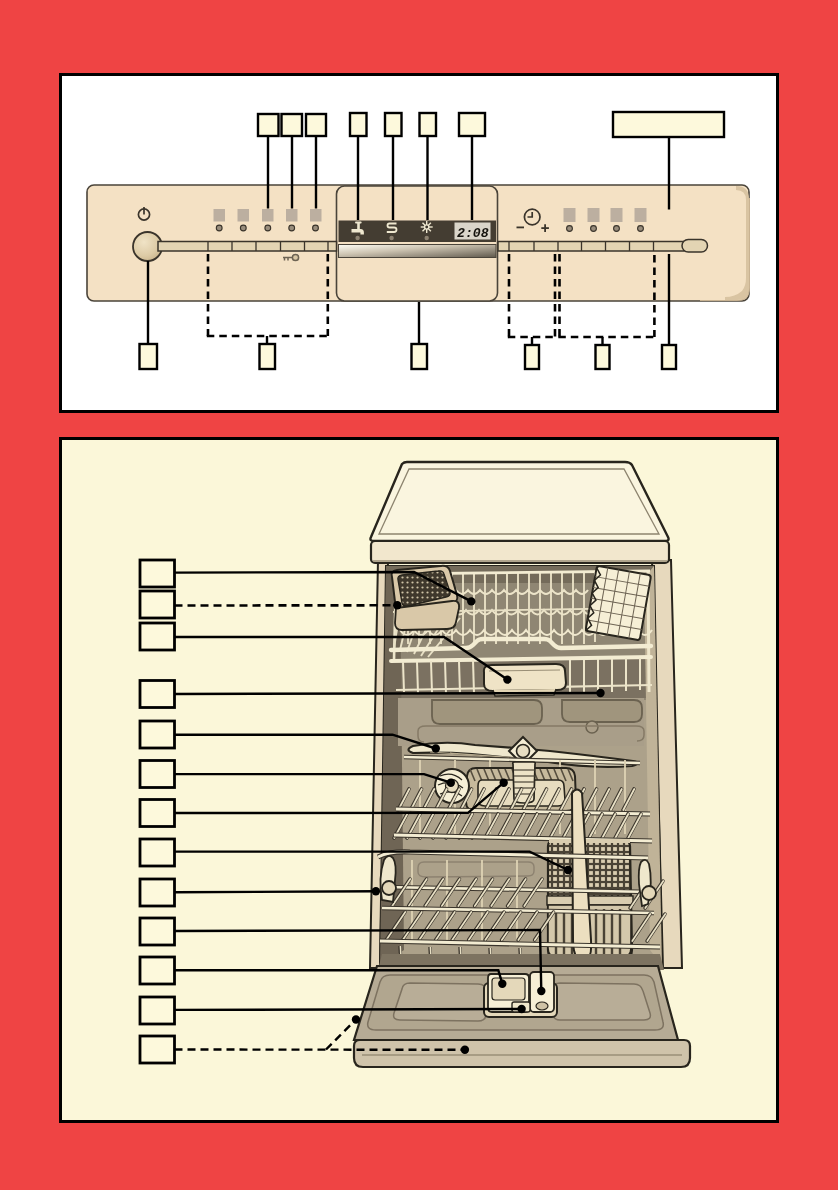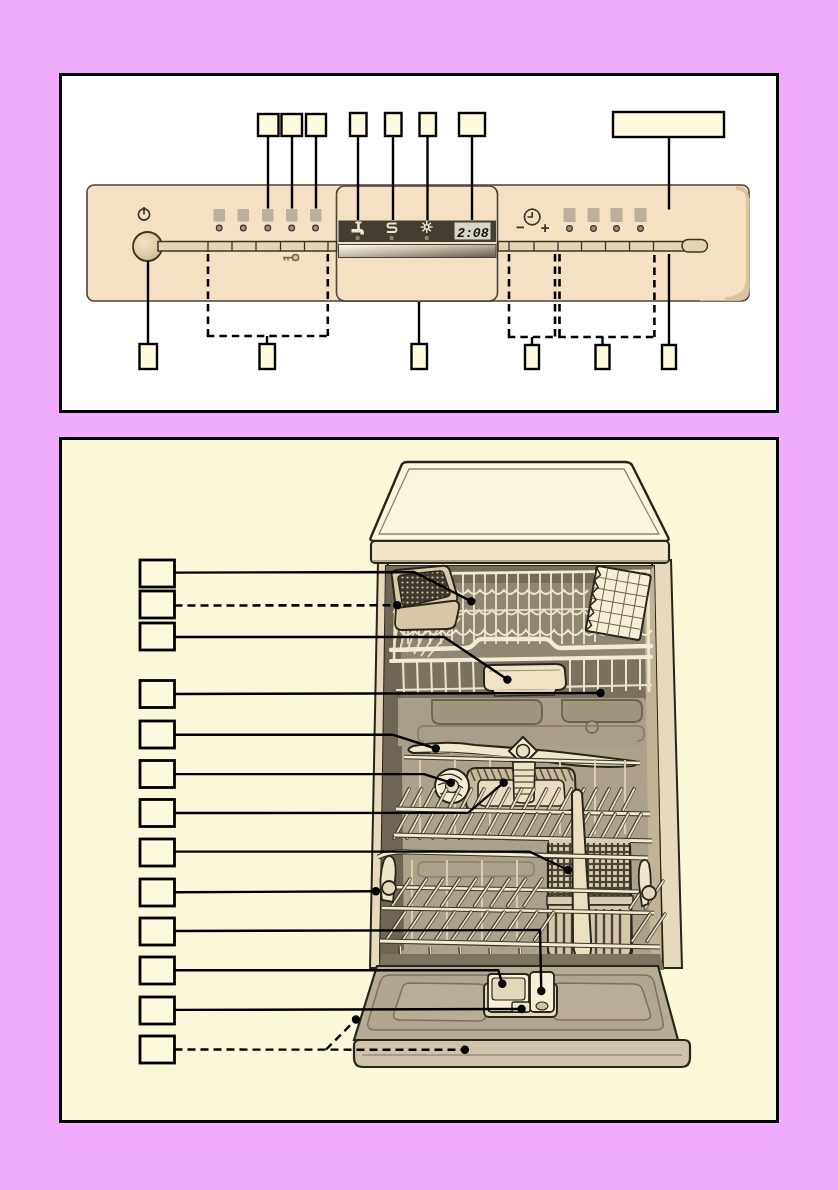--- a/index.html
+++ b/index.html
@@ -1,16 +1,16 @@
 <!DOCTYPE html>
 <html><head>
 <meta charset="utf-8">
 <style>
   html,body{margin:0;padding:0;background:#ffffff;}
-  #page{position:relative;width:838px;height:1190px;background:#f0abfc;overflow:hidden;
+  #page{position:relative;width:838px;height:1190px;background:#ef4444;overflow:hidden;
         font-family:"Liberation Sans", sans-serif;}
 </style>
 </head>
 <body>
 <div id="page">
 <svg width="838" height="1190" viewBox="0 0 838 1190">
 
 <rect x="60.5" y="74.5" width="717" height="337" fill="#ffffff" stroke="#000000" stroke-width="3"></rect>
 
 <g>

